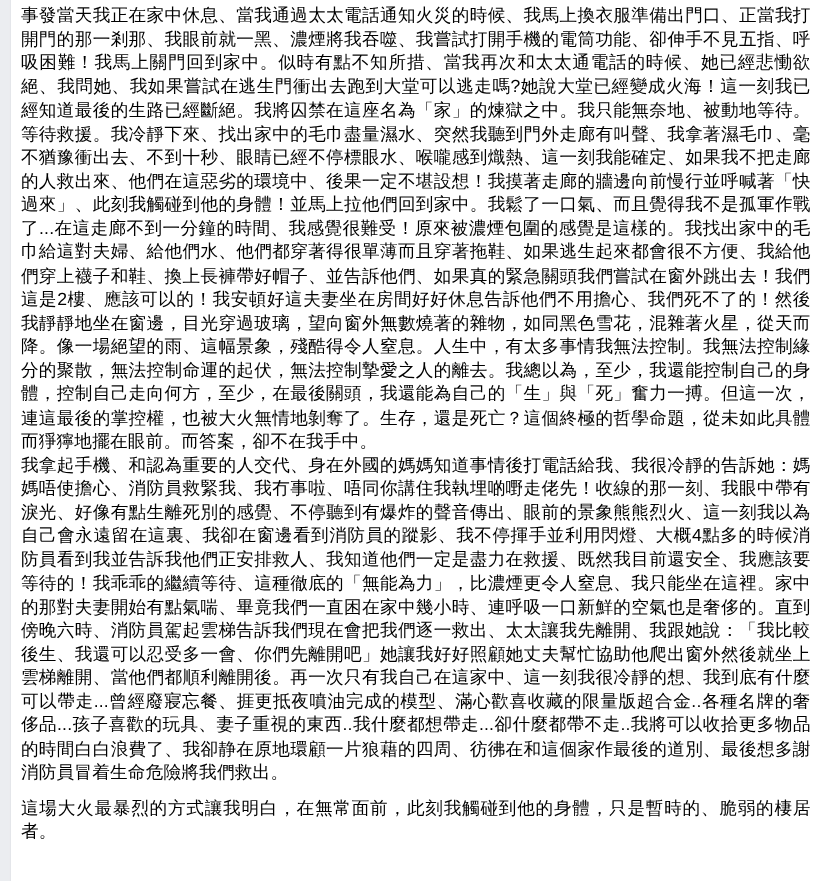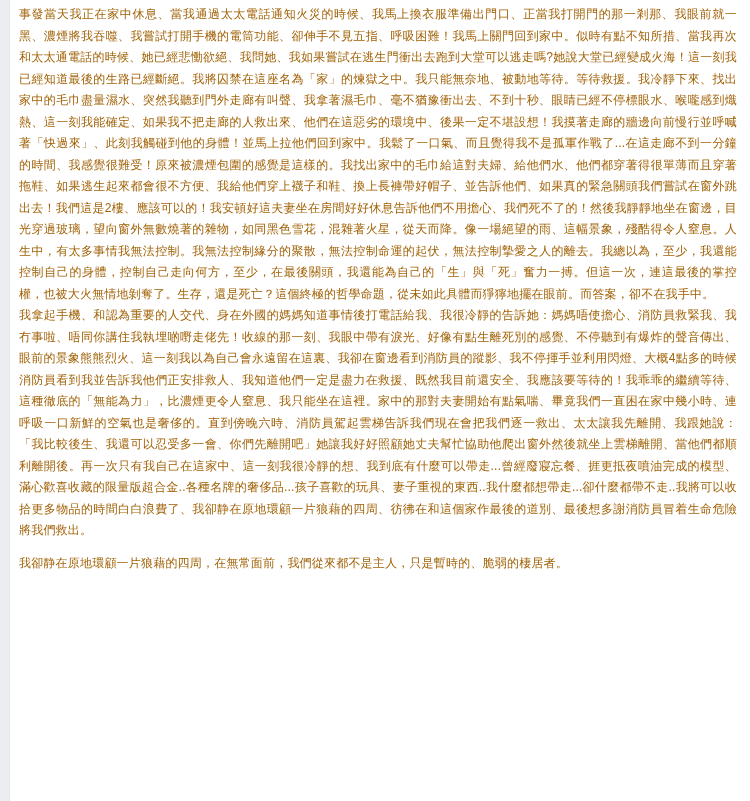--- a/index.html
+++ b/index.html
@@ -20,36 +20,36 @@
     width: 9px;
     height: 801px;
     background: #ebedf0;
     border-right: 1px solid #e4e6ea;
   }
   .post-text {
     position: absolute;
     left: 19px;
     top: 4px;
     width: 718px;
-    color: #a16207;
-    font-size: 12px;
+    color: #000000;
+    font-size: 16px;
     line-height: 21.5px;
     letter-spacing: 0.2px;
     text-align: justify;
     word-break: break-all;
   }
   .post-text p {
     margin: 0;
   }
   .post-text p.gap-top {
     margin-top: 11px;
   }
 </style>
 </head>
 <body>
 
 <div class="left-gutter"></div>
 
 <div class="post-text" lang="zh-Hant">
   <p>事發當天我正在家中休息、當我通過太太電話通知火災的時候、我馬上換衣服準備出門口、正當我打開門的那一剎那、我眼前就一黑、濃煙將我吞噬、我嘗試打開手機的電筒功能、卻伸手不見五指、呼吸困難！我馬上關門回到家中。似時有點不知所措、當我再次和太太通電話的時候、她已經悲慟欲絕、我問她、我如果嘗試在逃生門衝出去跑到大堂可以逃走嗎?她說大堂已經變成火海！這一刻我已經知道最後的生路已經斷絕。我將囚禁在這座名為「家」的煉獄之中。我只能無奈地、被動地等待。等待救援。我冷靜下來、找出家中的毛巾盡量濕水、突然我聽到門外走廊有叫聲、我拿著濕毛巾、毫不猶豫衝出去、不到十秒、眼睛已經不停標眼水、喉嚨感到熾熱、這一刻我能確定、如果我不把走廊的人救出來、他們在這惡劣的環境中、後果一定不堪設想！我摸著走廊的牆邊向前慢行並呼喊著「快過來」、此刻我觸碰到他的身體！並馬上拉他們回到家中。我鬆了一口氣、而且覺得我不是孤軍作戰了...在這走廊不到一分鐘的時間、我感覺很難受！原來被濃煙包圍的感覺是這樣的。我找出家中的毛巾給這對夫婦、給他們水、他們都穿著得很單薄而且穿著拖鞋、如果逃生起來都會很不方便、我給他們穿上襪子和鞋、換上長褲帶好帽子、並告訴他們、如果真的緊急關頭我們嘗試在窗外跳出去！我們這是2樓、應該可以的！我安頓好這夫妻坐在房間好好休息告訴他們不用擔心、我們死不了的！然後我靜靜地坐在窗邊，目光穿過玻璃，望向窗外無數燒著的雜物，如同黑色雪花，混雜著火星，從天而降。像一場絕望的雨、這幅景象，殘酷得令人窒息。人生中，有太多事情我無法控制。我無法控制緣分的聚散，無法控制命運的起伏，無法控制摯愛之人的離去。我總以為，至少，我還能控制自己的身體，控制自己走向何方，至少，在最後關頭，我還能為自己的「生」與「死」奮力一搏。但這一次，連這最後的掌控權，也被大火無情地剝奪了。生存，還是死亡？這個終極的哲學命題，從未如此具體而猙獰地擺在眼前。而答案，卻不在我手中。</p>
   <p>我拿起手機、和認為重要的人交代、身在外國的媽媽知道事情後打電話給我、我很冷靜的告訴她：媽媽唔使擔心、消防員救緊我、我冇事啦、唔同你講住我執埋啲嘢走佬先！收線的那一刻、我眼中帶有淚光、好像有點生離死別的感覺、不停聽到有爆炸的聲音傳出、眼前的景象熊熊烈火、這一刻我以為自己會永遠留在這裏、我卻在窗邊看到消防員的蹤影、我不停揮手並利用閃燈、大概4點多的時候消防員看到我並告訴我他們正安排救人、我知道他們一定是盡力在救援、既然我目前還安全、我應該要等待的！我乖乖的繼續等待、這種徹底的「無能為力」，比濃煙更令人窒息、我只能坐在這裡。家中的那對夫妻開始有點氣喘、畢竟我們一直困在家中幾小時、連呼吸一口新鮮的空氣也是奢侈的。直到傍晚六時、消防員駕起雲梯告訴我們現在會把我們逐一救出、太太讓我先離開、我跟她說：「我比較後生、我還可以忍受多一會、你們先離開吧」她讓我好好照顧她丈夫幫忙協助他爬出窗外然後就坐上雲梯離開、當他們都順利離開後。再一次只有我自己在這家中、這一刻我很冷靜的想、我到底有什麼可以帶走...曾經廢寢忘餐、捱更抵夜噴油完成的模型、滿心歡喜收藏的限量版超合金..各種名牌的奢侈品...孩子喜歡的玩具、妻子重視的東西..我什麼都想帶走...卻什麼都帶不走..我將可以收拾更多物品的時間白白浪費了、我卻静在原地環顧一片狼藉的四周、彷彿在和這個家作最後的道別、最後想多謝消防員冒着生命危險將我們救出。</p>
-  <p class="gap-top">我卻静在原地環顧一片狼藉的四周，在無常面前，我們從來都不是主人，只是暫時的、脆弱的棲居者。</p>
+  <p class="gap-top">這場大火最暴烈的方式讓我明白，在無常面前，此刻我觸碰到他的身體，只是暫時的、脆弱的棲居者。</p>
 </div>
 
 </body></html>

